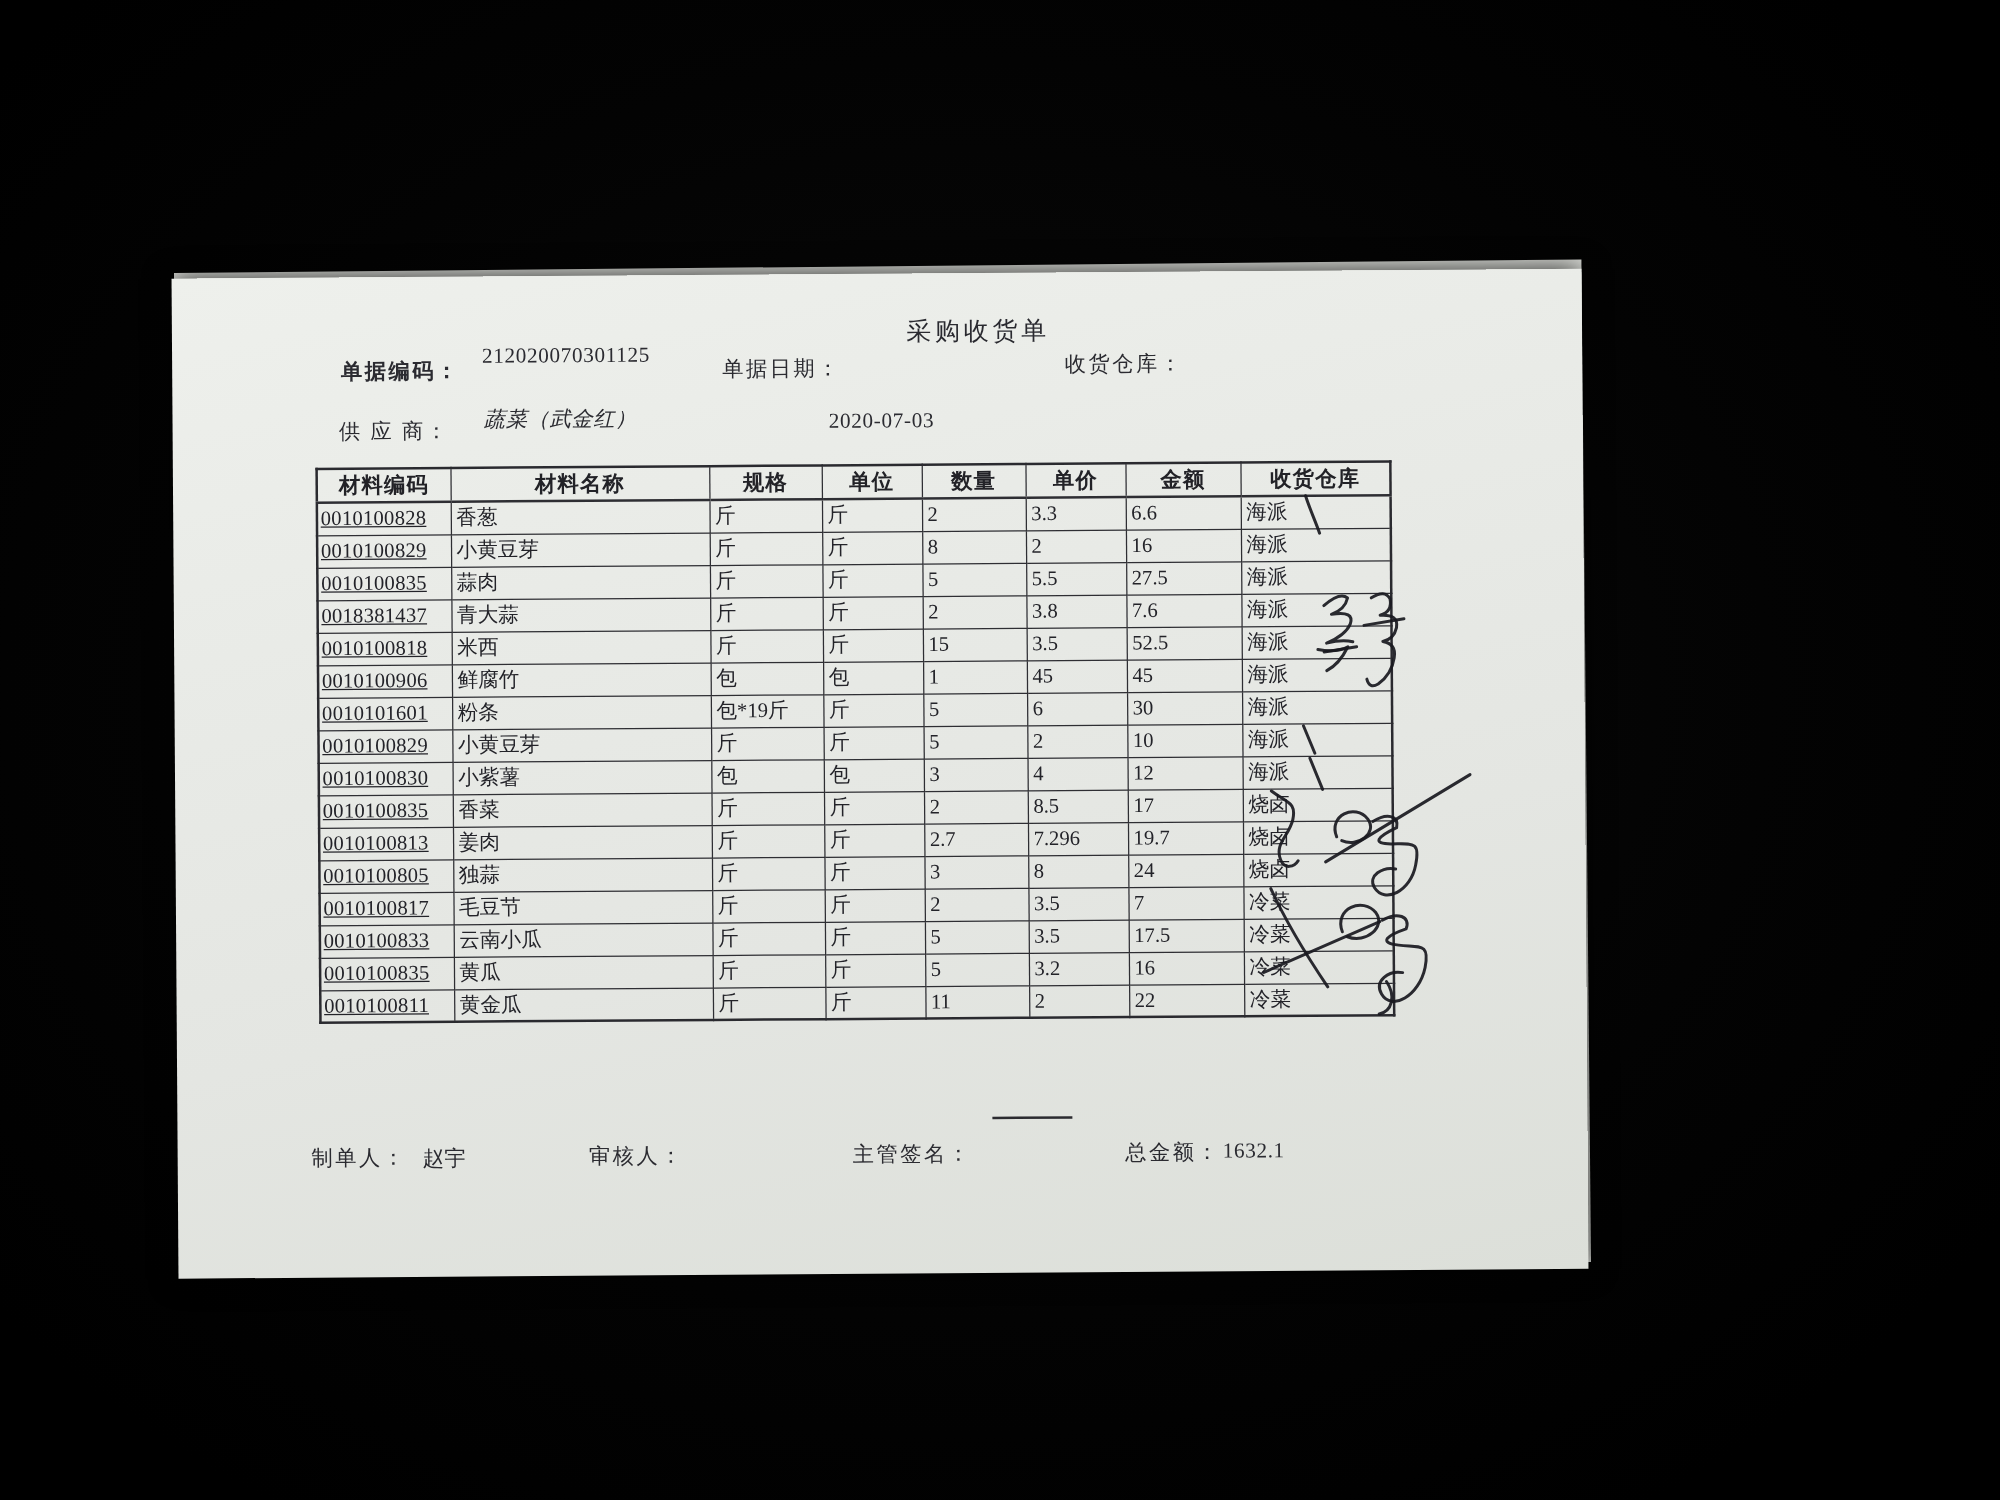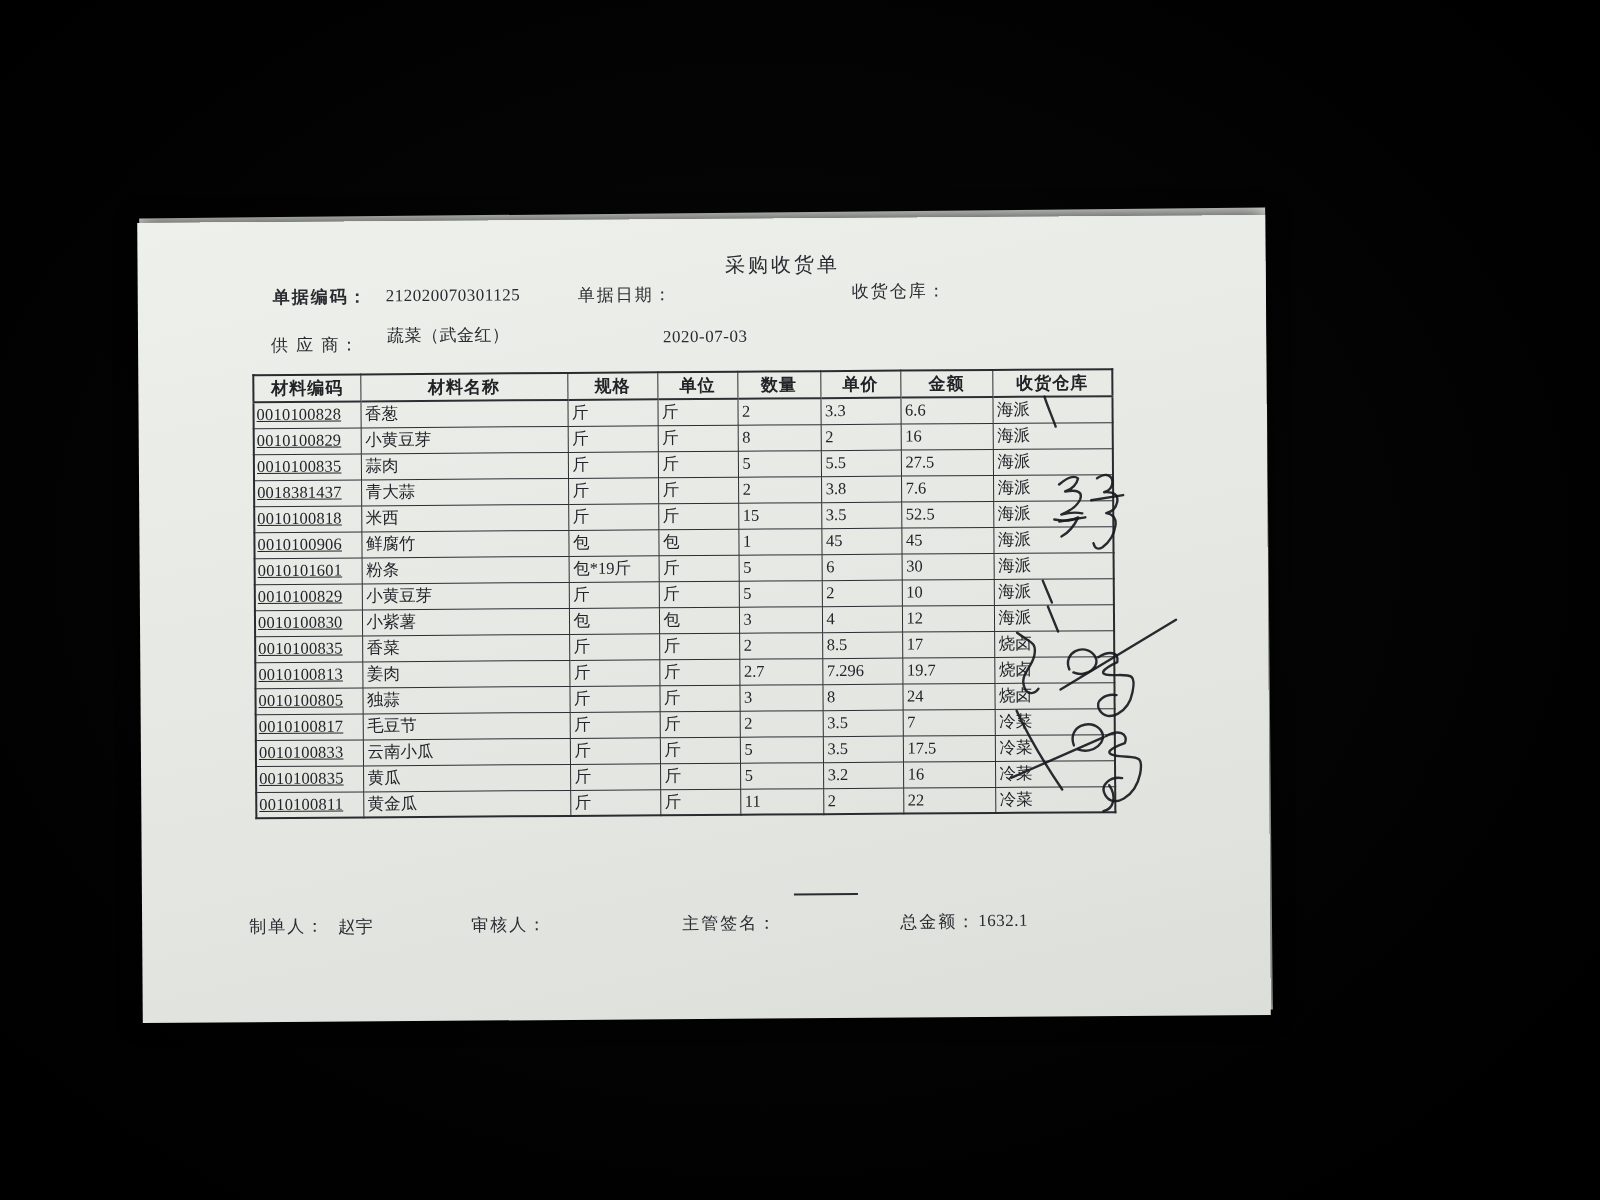--- a/index.html
+++ b/index.html
@@ -25,26 +25,26 @@
     box-shadow:0 0 22px rgba(0,0,0,0.85);
   }
   .doc-title {
     position:absolute; left:505px; top:33px; width:280px;
     font-size:20px; letter-spacing:3px; text-align:center; color:#2a2a30;
   }
   .fline { position:absolute; font-size:17px; white-space:nowrap; color:#2b2b31; }
   .flabel { letter-spacing:2px; }
   .fvalue { letter-spacing:0.5px; }
   .pos-code-label   { left:135px; top:64px;font-weight:bold; }
-  .pos-code-value   { left:248px; top:65px; }
+  .pos-code-value   { left:248px; top:54px; }
   .pos-date-label   { left:440px; top:64px; }
   .pos-date-value   { left:525px; top:65px;margin-top:43px; }
   .pos-wh-label     { left:714px; top:62px; }
   .pos-supp-label   { left:133px; top:112px; }
-  .pos-supp-value   { left:249px; top:103px; }
+  .pos-supp-value   { left:249px; top:103px;font-style:italic; }
 
   table.mat {
     position:absolute; left:114px; top:152px;
     border-collapse:collapse; table-layout:fixed;
     font-size:16.5px; color:#232329;
   }
   table.mat th, table.mat td {
     border:1.6px solid #2e2e33;
     overflow:hidden; white-space:nowrap;
   }

